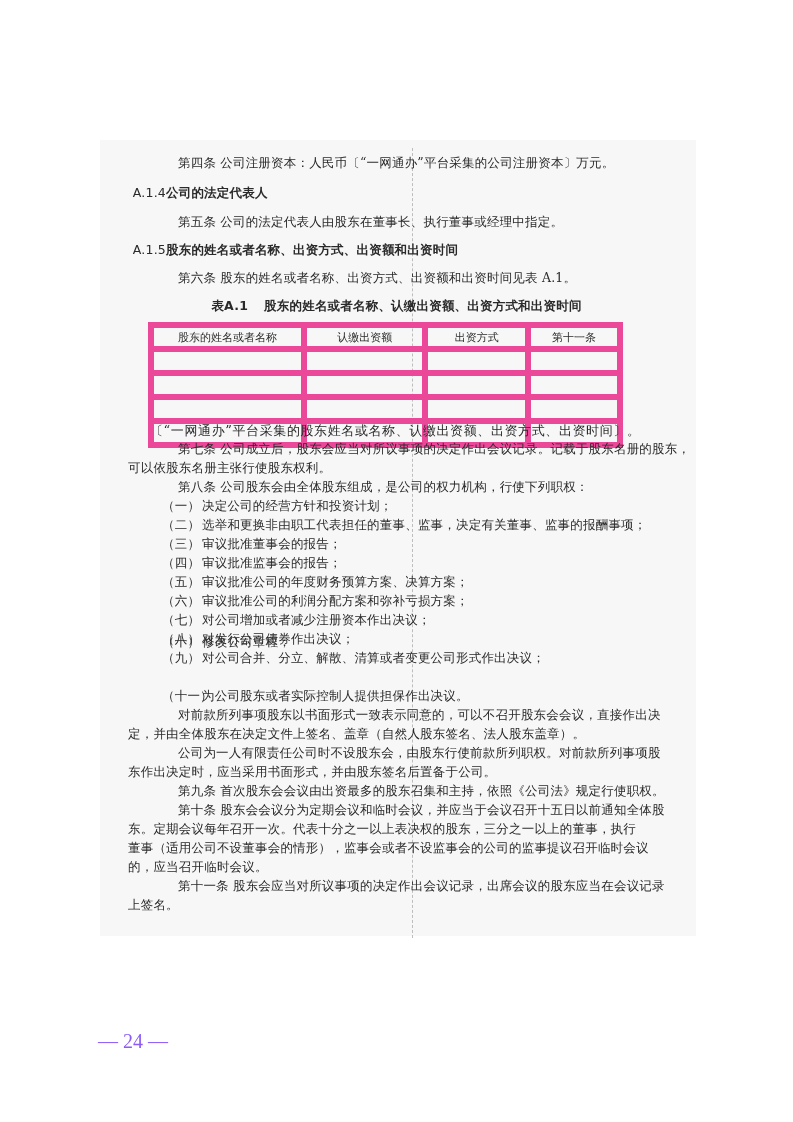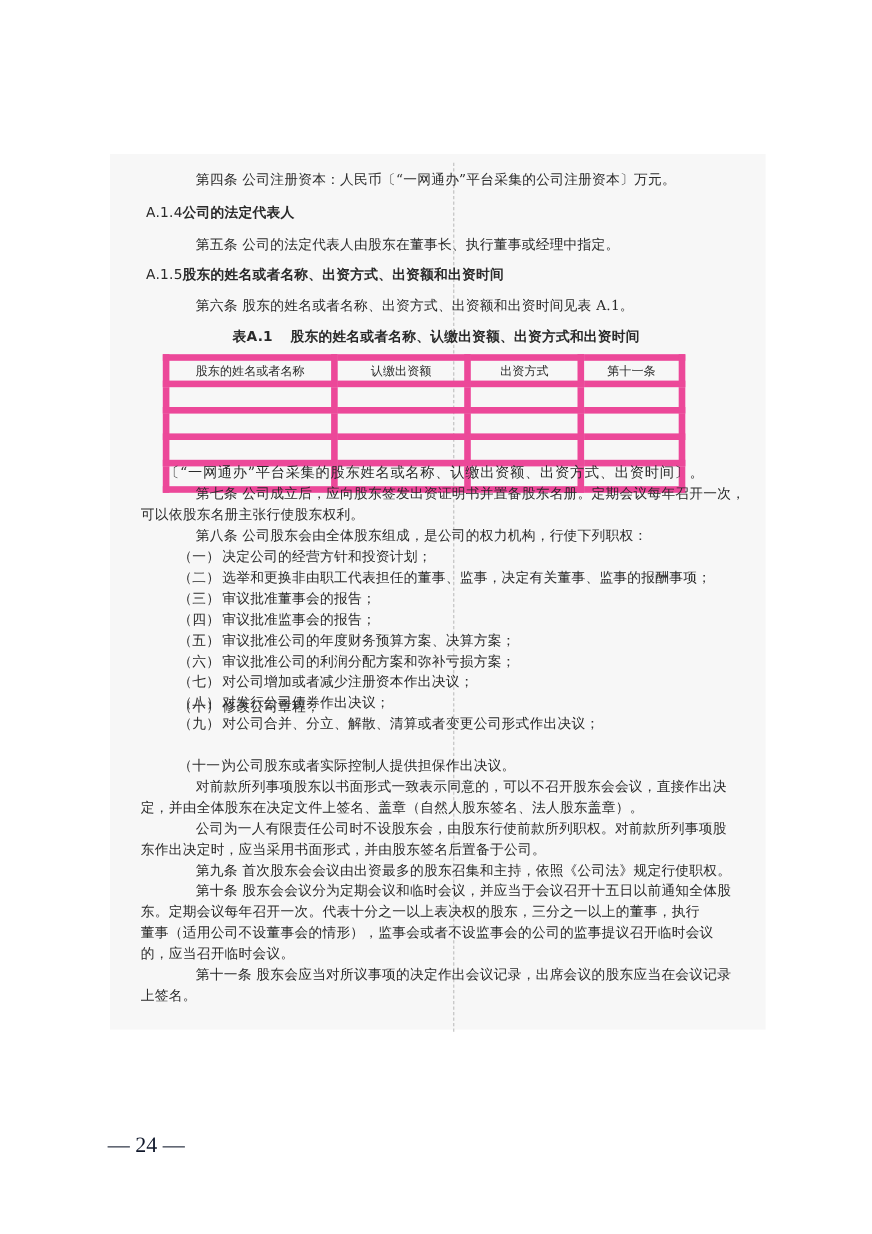--- a/index.html
+++ b/index.html
@@ -34,21 +34,21 @@
     border-collapse: collapse; font-size: 11px;
   }
   table.grid th, table.grid td {
     border: 6px solid #ec4899; height: 18px; padding: 0; text-align: center; font-weight: normal;
   }
   table.grid col.c1 { width: 155px; } table.grid col.c2 { width: 123px; }
   table.grid col.c3 { width: 104px; } table.grid col.c4 { width: 93px; }
   .note { left: 150px; font-size: 13px; letter-spacing: 0.6px; }
   .pageno {
     position: absolute; left: 98px; top: 1030px; font-size: 20px;
-    font-family: "Liberation Serif", "DejaVu Serif", serif; color: #0f172a;
+    font-family: "Liberation Serif", "DejaVu Serif", serif; color: #8b5cf6;
   }
 </style>
 </head>
 <body>
 
 <div class="scan"></div>
 <div class="fold"></div>
 
 <div class="line ind" style="top:155px">第四条 公司注册资本：人民币〔“一网通办”平台采集的公司注册资本〕万元。</div>
 
@@ -104,21 +104,21 @@
       <td></td>
       <td></td>
       <td></td>
       <td></td>
     </tr>
   </tbody>
 </table>
 
 <div class="line note" style="top:423px">〔“一网通办”平台采集的股东姓名或名称、认缴出资额、出资方式、出资时间〕。</div>
 
-<div class="line ind" style="top:441px">第七条 公司成立后，应向股东签发出资证明书并置备股东名册。定期会议每年召开一次，</div>
+<div class="line ind" style="top:441px">第七条 公司成立后，股东会应当对所议事项的决定作出会议记录。记载于股东名册的股东，</div>
 <div class="line flush" style="top:460px">可以依股东名册主张行使股东权利。</div>
 
 <div class="line ind" style="top:479px">第八条 公司股东会由全体股东组成，是公司的权力机构，行使下列职权：</div>
 
 <div class="line item" style="top:498px"><span class="num">（一）</span><span>决定公司的经营方针和投资计划；</span></div>
 <div class="line item" style="top:517px"><span class="num">（二）</span><span>选举和更换非由职工代表担任的董事、监事，决定有关董事、监事的报酬事项；</span></div>
 <div class="line item" style="top:536px"><span class="num">（三）</span><span>审议批准董事会的报告；</span></div>
 <div class="line item" style="top:555px"><span class="num">（四）</span><span>审议批准监事会的报告；</span></div>
 <div class="line item" style="top:574px"><span class="num">（五）</span><span>审议批准公司的年度财务预算方案、决算方案；</span></div>
 <div class="line item" style="top:593px"><span class="num">（六）</span><span>审议批准公司的利润分配方案和弥补亏损方案；</span></div>

